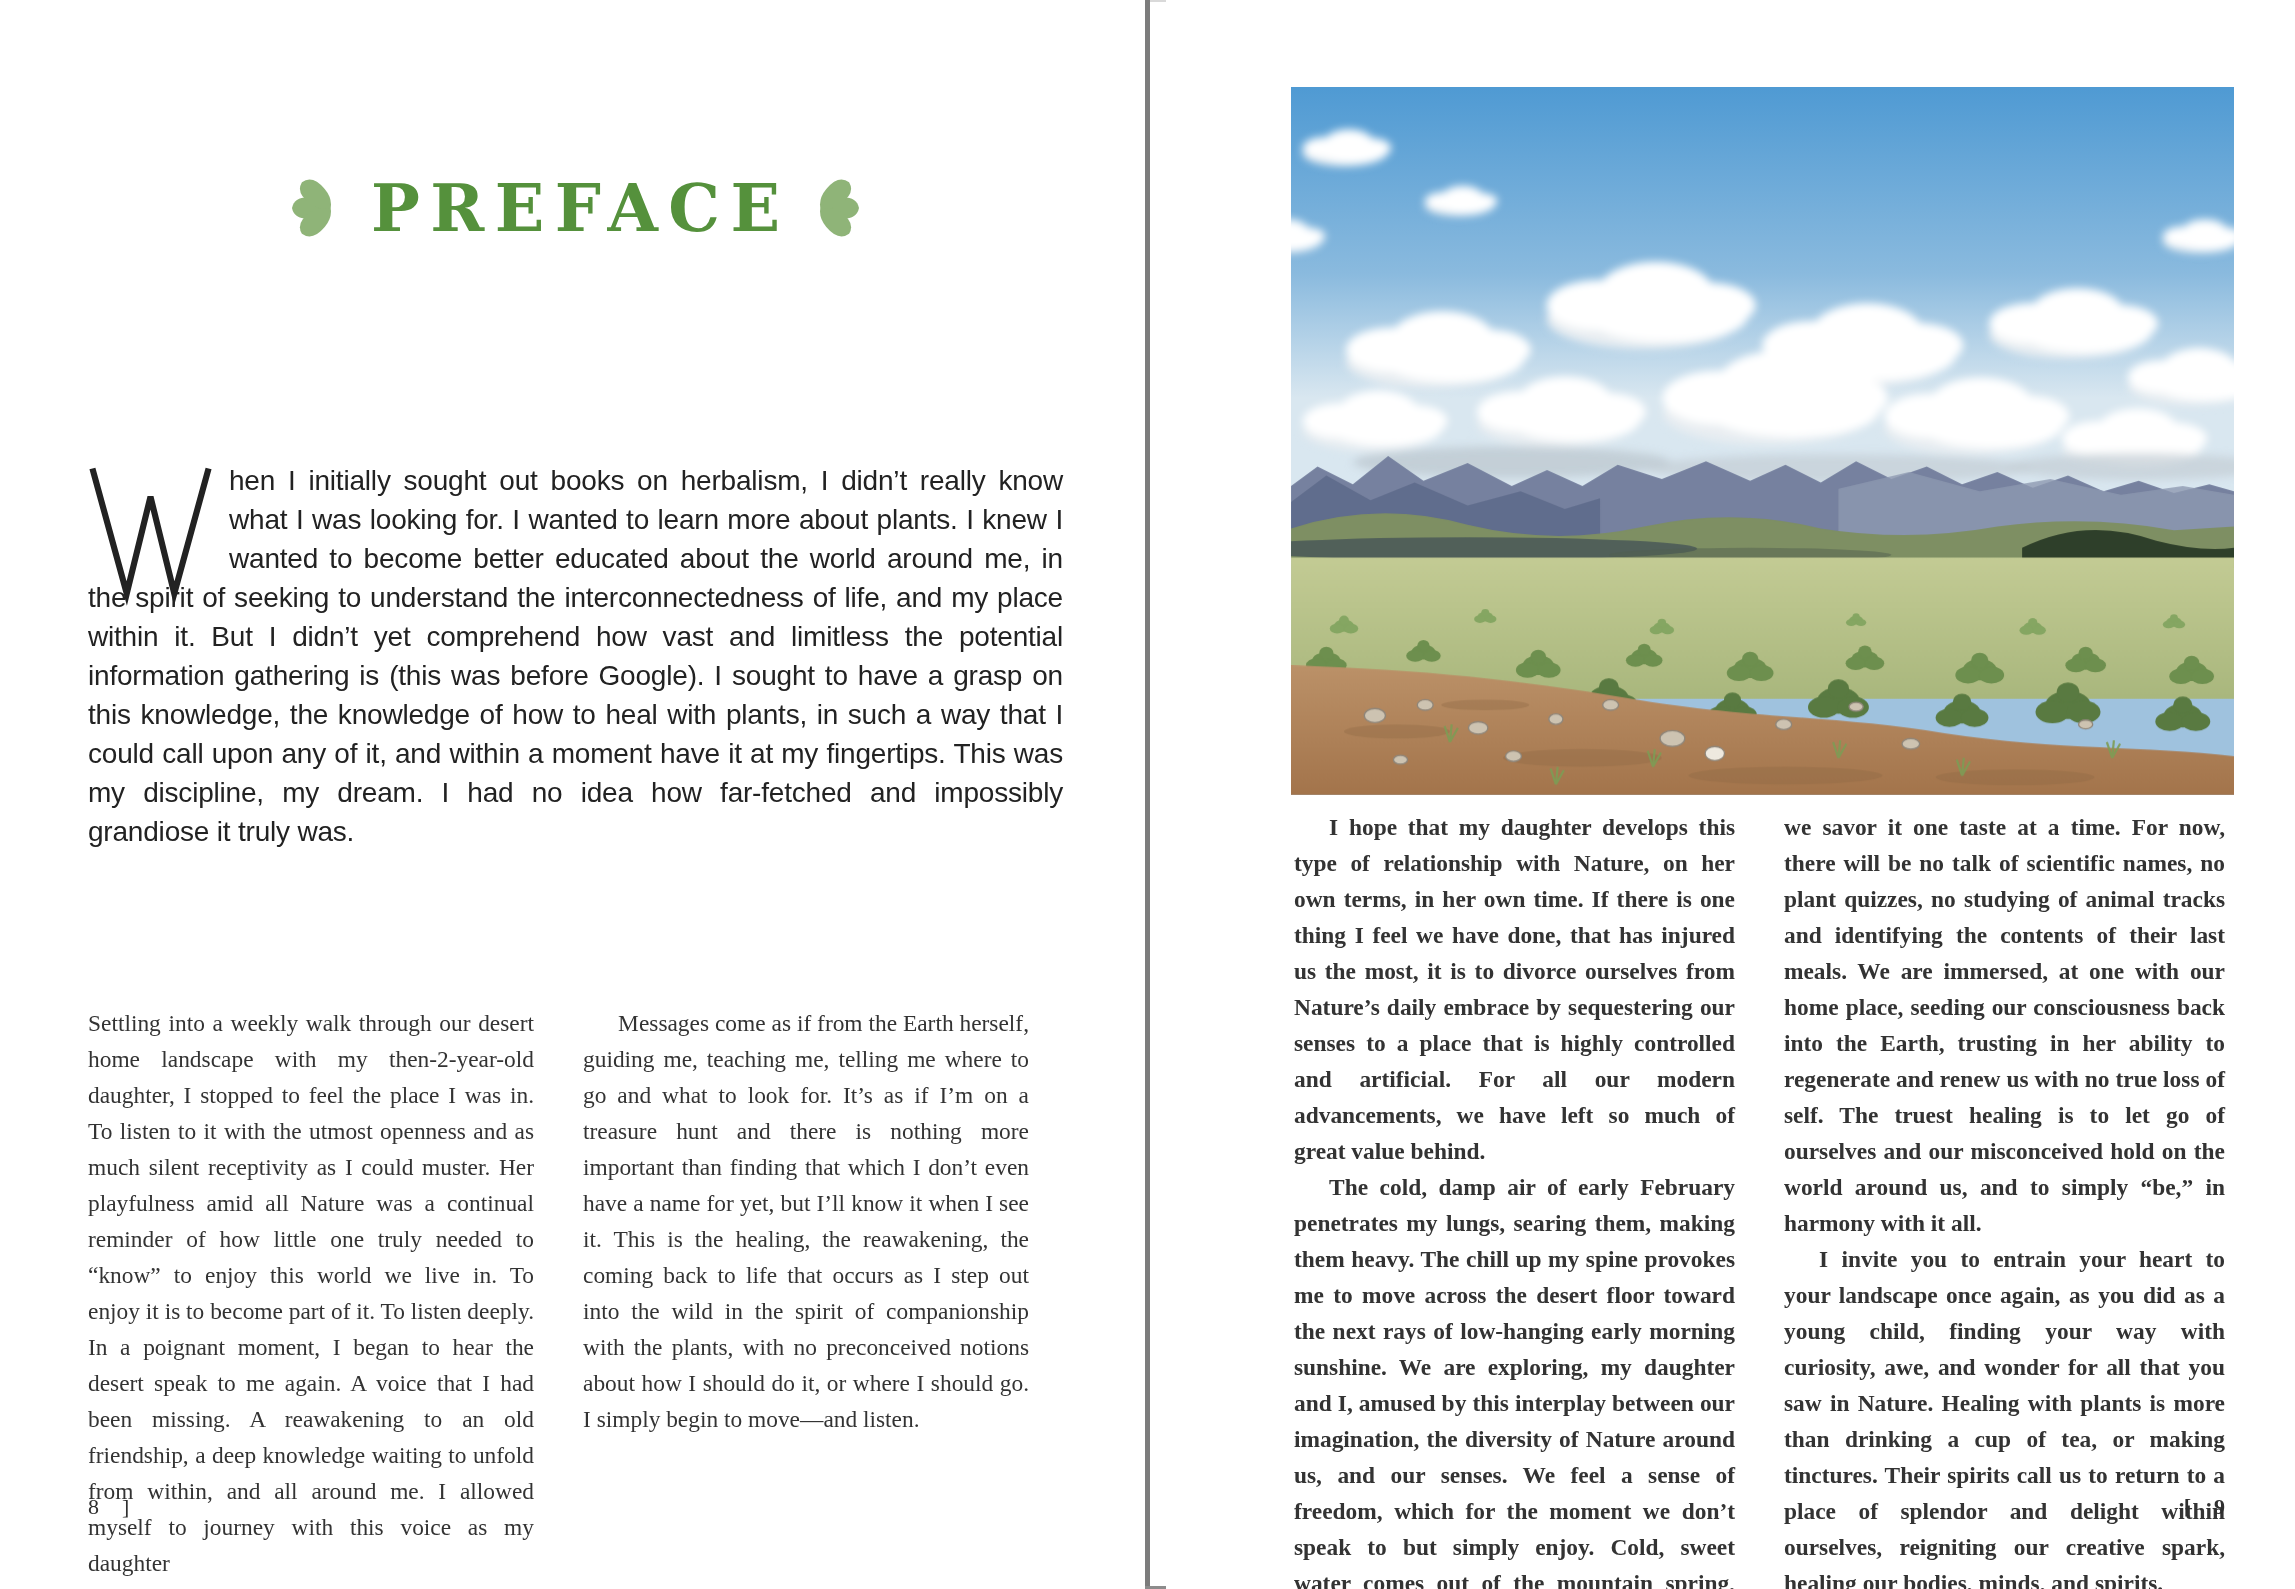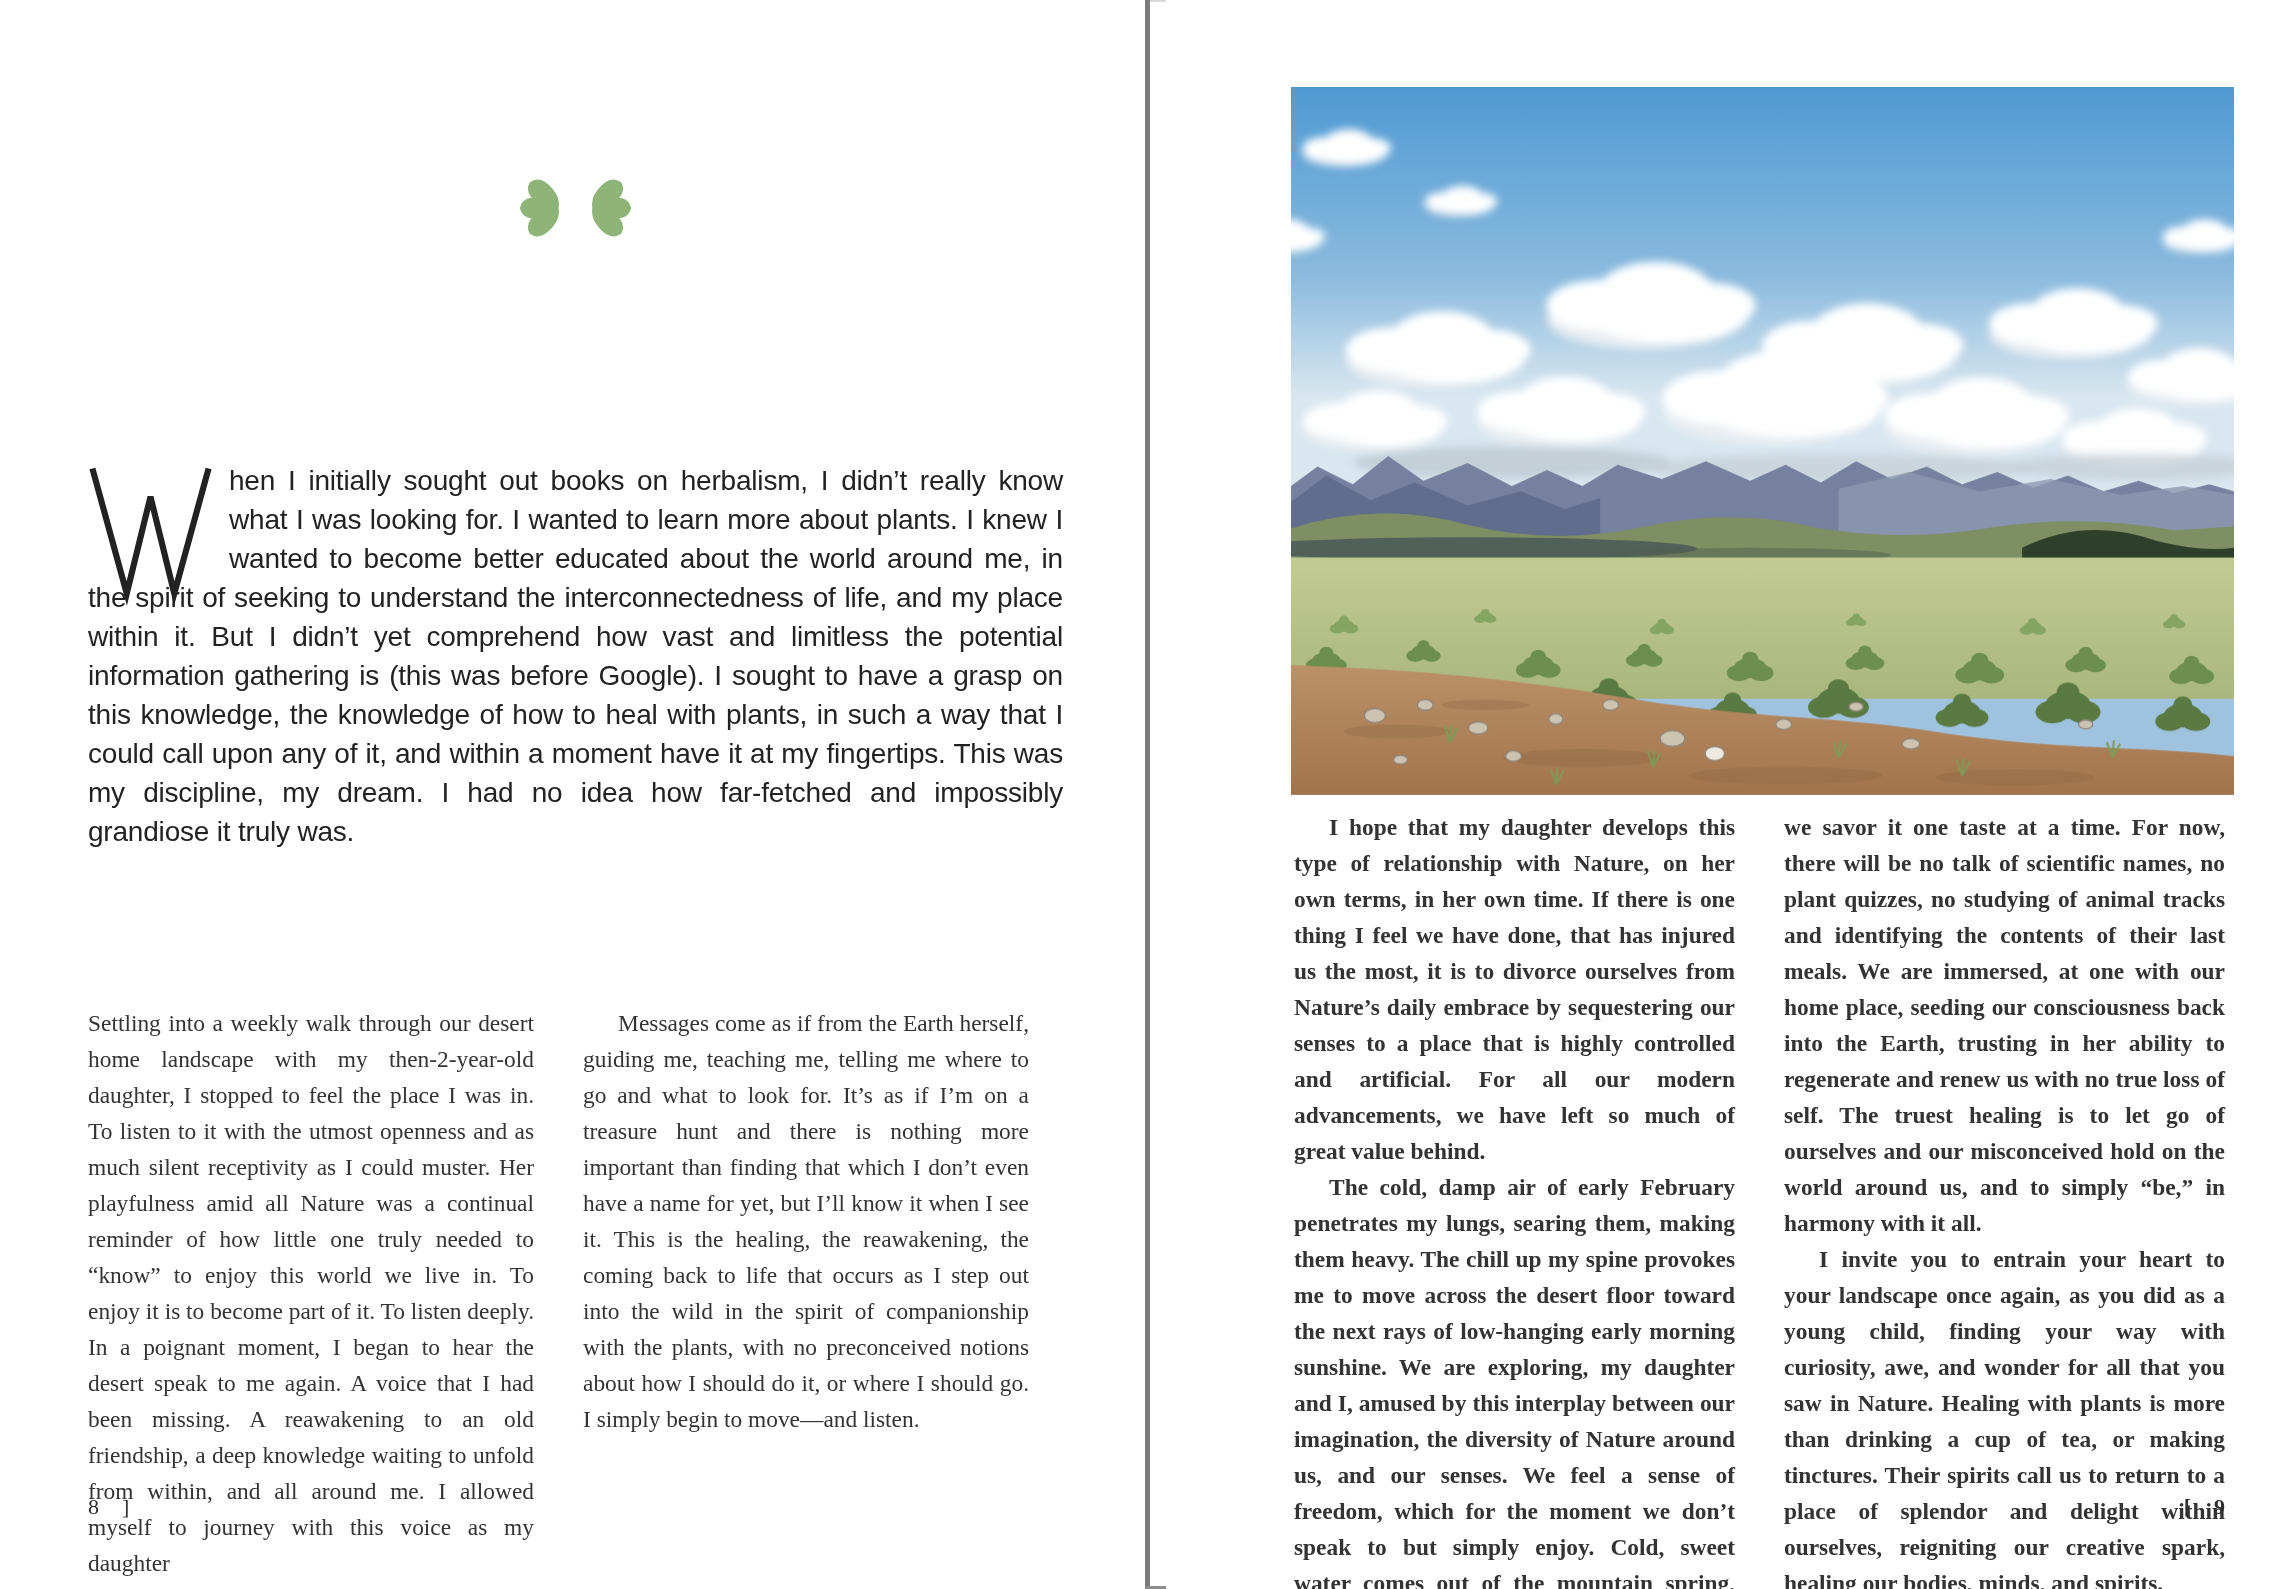--- a/index.html
+++ b/index.html
@@ -71,20 +71,21 @@
 <div class="page page-left">
 
   <div class="heading-row">
     <svg class="ornament" viewBox="0 0 56 64">
       <g fill="#8fb478">
         <path transform="translate(52,32)" d="M0,0 Q-6,-10 -20,-12 Q-42,-15 -45,0 Q-42,15 -20,12 Q-6,10 0,0 Z"></path>
         <path transform="translate(52,32) rotate(-42)" d="M0,0 Q-6,-10 -20,-12 Q-42,-15 -45,0 Q-42,15 -20,12 Q-6,10 0,0 Z"></path>
         <path transform="translate(52,32) rotate(42)" d="M0,0 Q-6,-10 -20,-12 Q-42,-15 -45,0 Q-42,15 -20,12 Q-6,10 0,0 Z"></path>
       </g>
     </svg>
+    <div class="chapter-title">PREFACE</div>
     <svg class="ornament flip" viewBox="0 0 56 64">
       <g fill="#8fb478">
         <path transform="translate(52,32)" d="M0,0 Q-6,-10 -20,-12 Q-42,-15 -45,0 Q-42,15 -20,12 Q-6,10 0,0 Z"></path>
         <path transform="translate(52,32) rotate(-42)" d="M0,0 Q-6,-10 -20,-12 Q-42,-15 -45,0 Q-42,15 -20,12 Q-6,10 0,0 Z"></path>
         <path transform="translate(52,32) rotate(42)" d="M0,0 Q-6,-10 -20,-12 Q-42,-15 -45,0 Q-42,15 -20,12 Q-6,10 0,0 Z"></path>
       </g>
     </svg>
   </div>
 
   <div class="intro-block">

